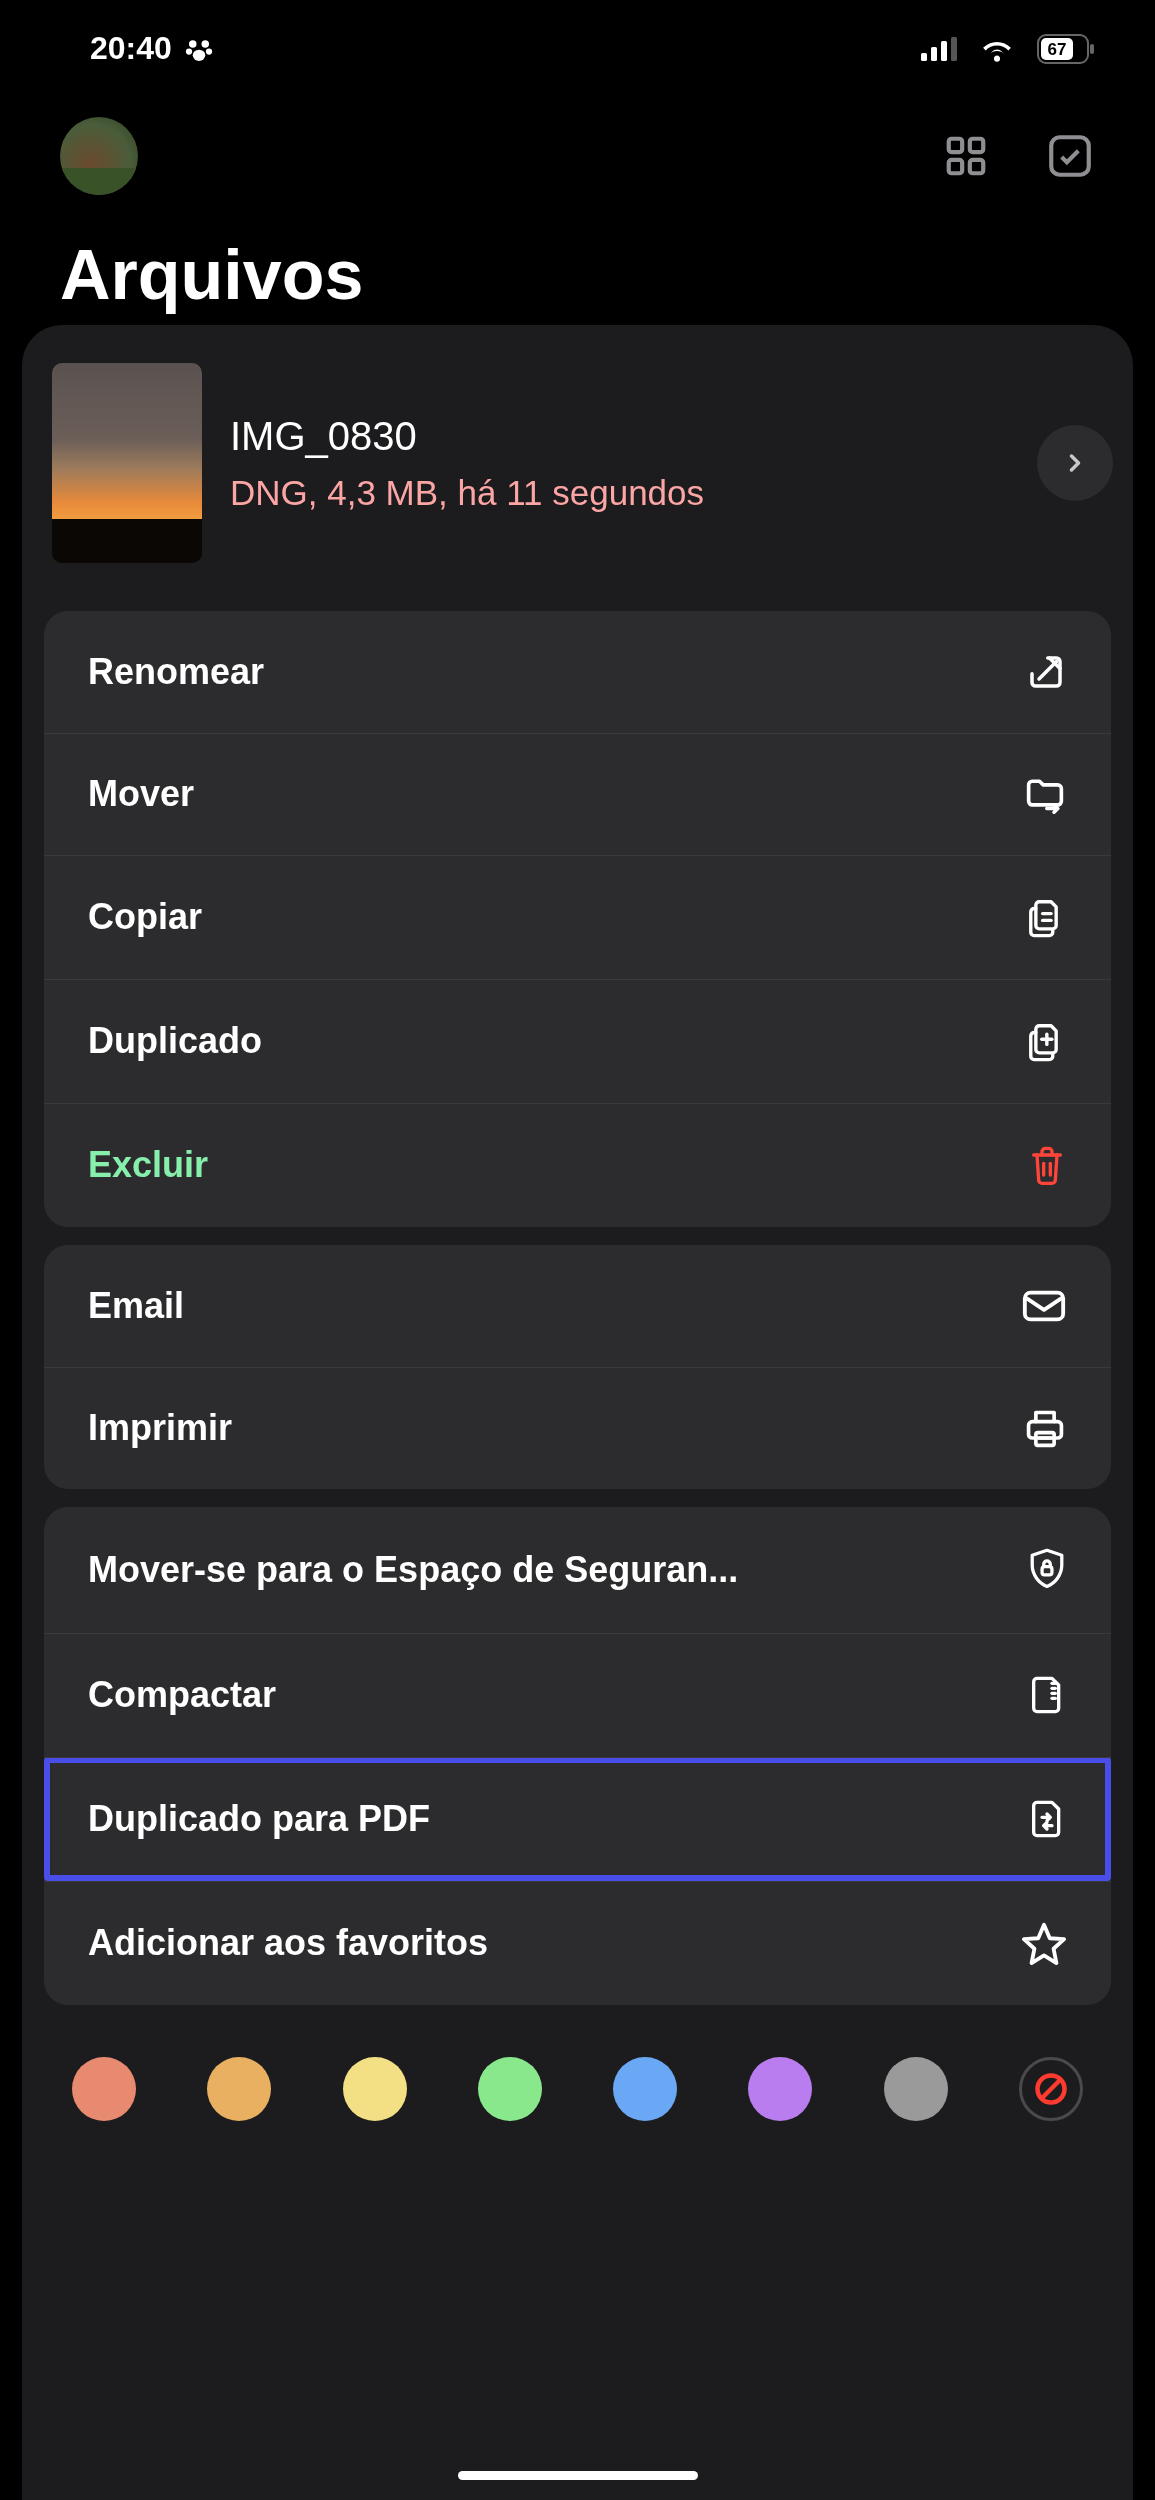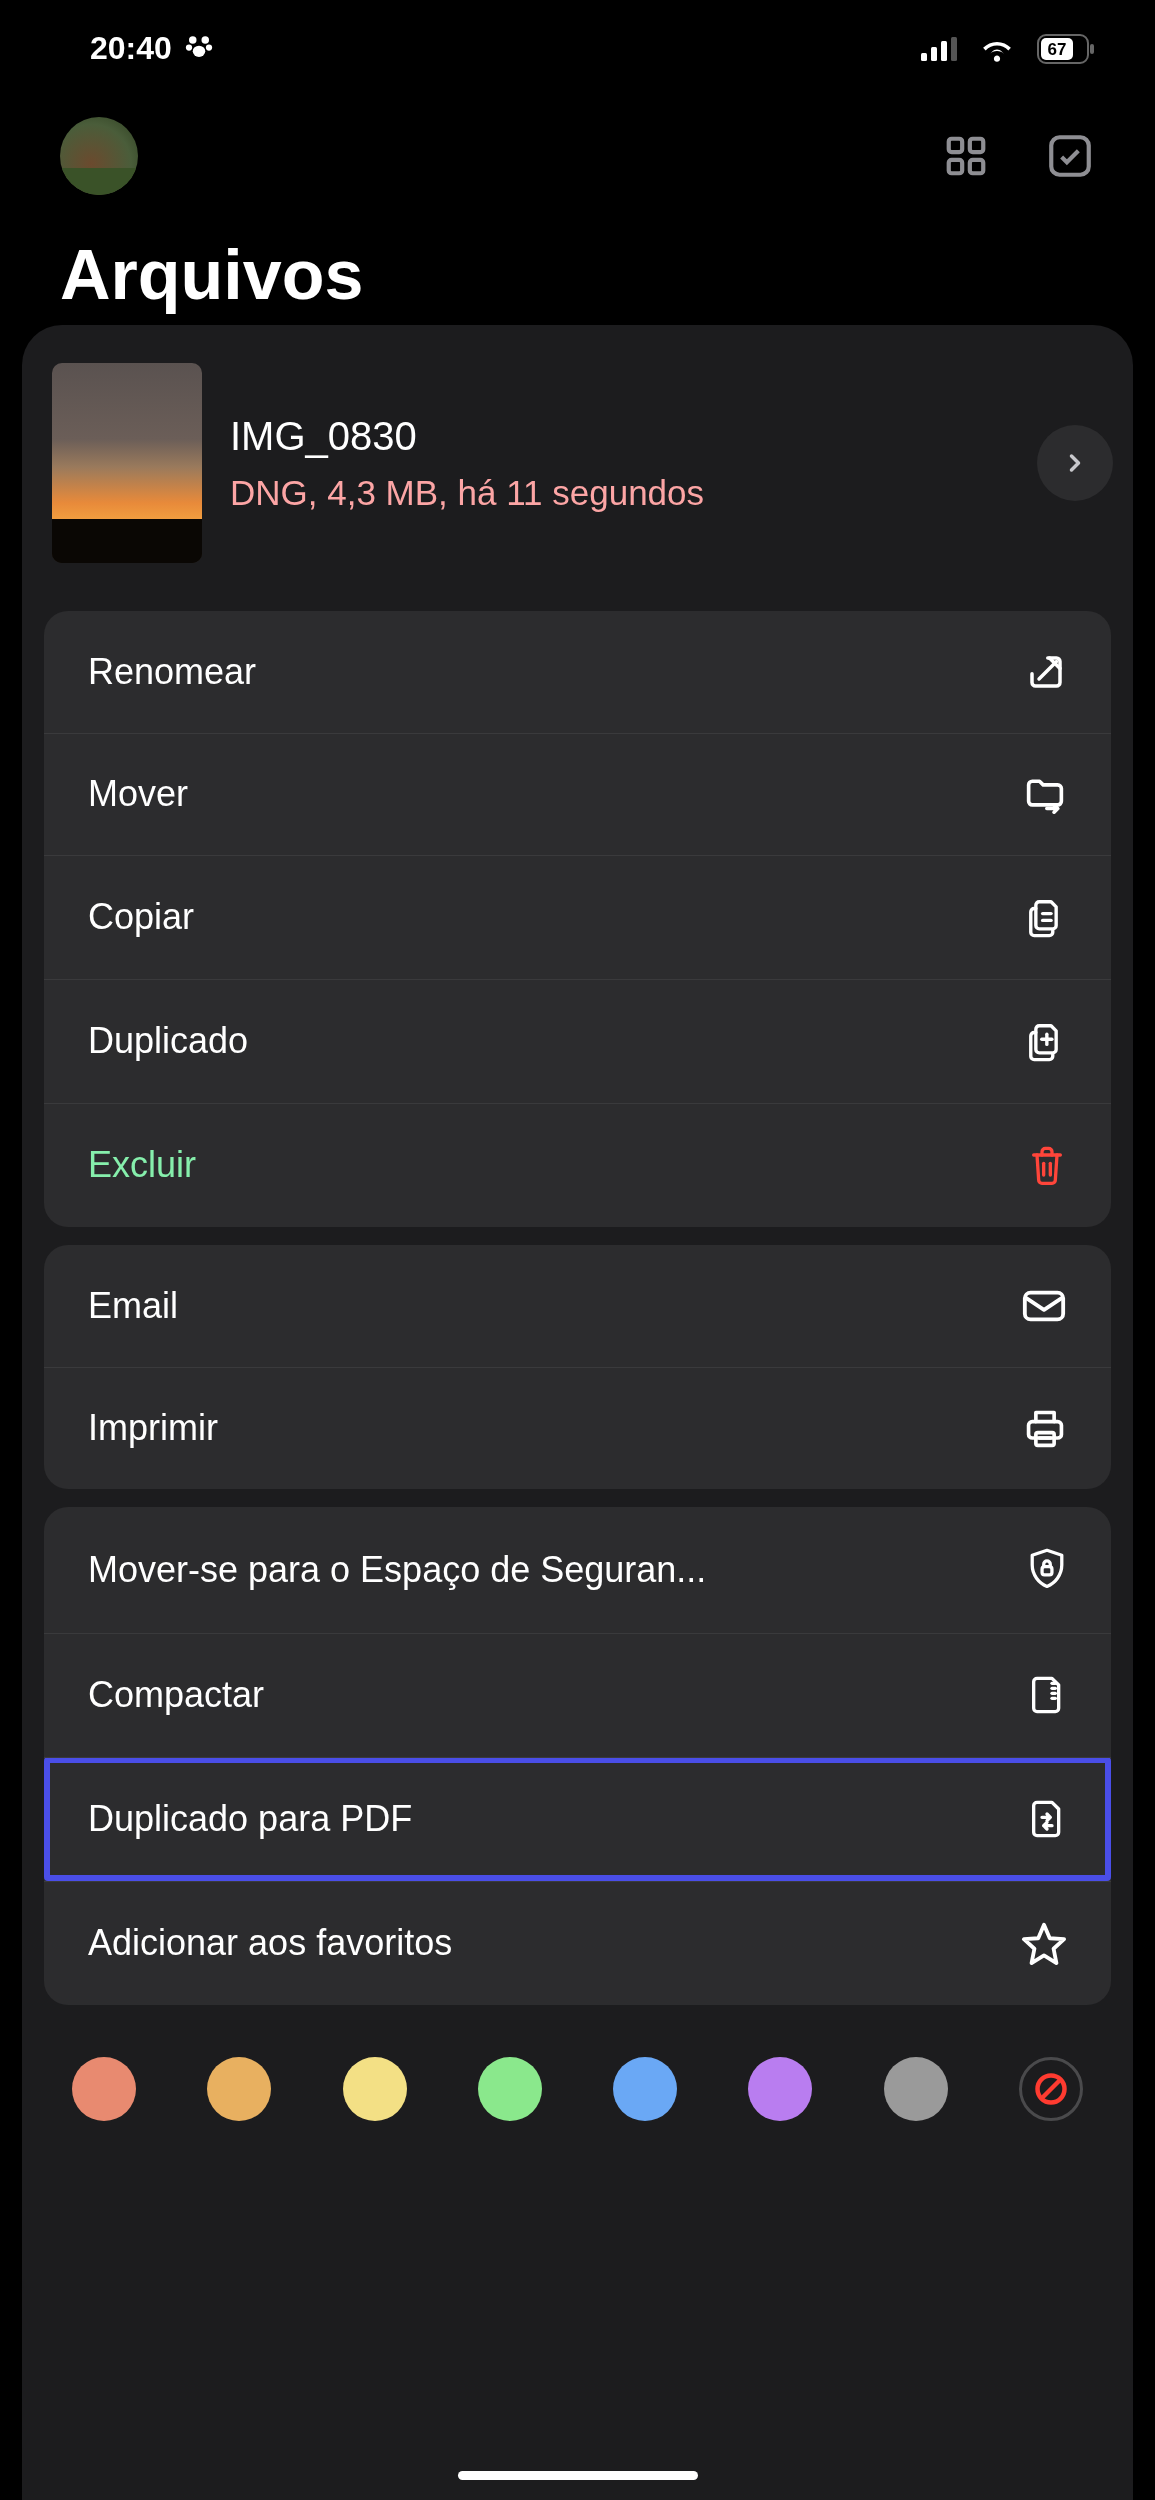--- a/index.html
+++ b/index.html
@@ -15,21 +15,21 @@
   
   
   .status-bar {
     display: flex;
     justify-content: space-between;
     align-items: center;
     padding: 30px 60px 20px 90px;
     font-size: 32px;
     font-weight: 600;
   }
-  .status-left { display: flex; gap: 12px; }
+  .status-left { display: flex; align-items: center; gap: 12px; }
   .status-right { display: flex; align-items: center; gap: 23px; }
   .paw { font-size: 30px; }
   
   
   .header-row {
     display: flex;
     justify-content: space-between;
     align-items: center;
     padding: 30px 60px 20px 60px;
   }
@@ -128,20 +128,21 @@
   .menu-item.highlighted {
     outline: 6px solid #4a4ee8;
     outline-offset: -6px;
     border-radius: 4px;
   }
   .menu-label {
     white-space: nowrap;
     overflow: hidden;
     text-overflow: ellipsis;
     max-width: 80%;
+    font-weight: bold;
   }
   .menu-icon { color: #fff; display:flex; }
   
   
   .color-row {
     display: flex;
     justify-content: space-between;
     padding: 34px 50px 30px 50px;
     gap: 10px;
   }

